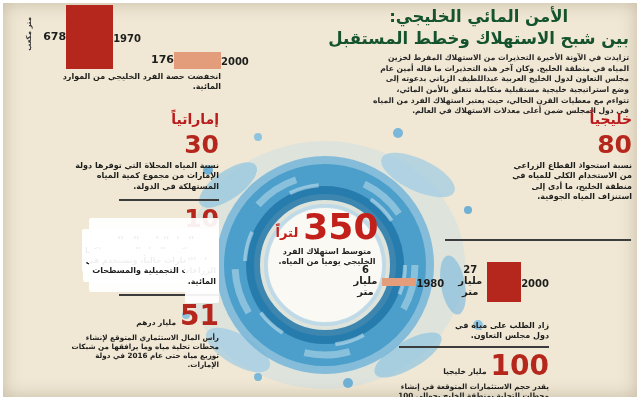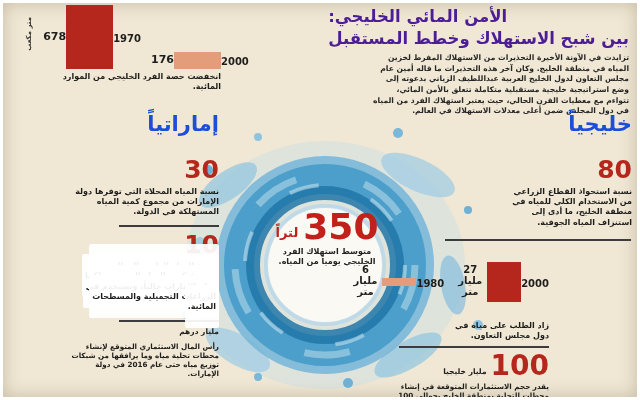--- a/index.html
+++ b/index.html
@@ -2,25 +2,25 @@
 <html lang="ar" dir="rtl"><head>
 <meta charset="utf-8">
 <style>
   * { margin:0; padding:0; box-sizing:border-box; }
   html,body { width:640px; height:400px; }
   body { font-family:"DejaVu Sans", sans-serif; font-weight:bold; }
   .page { position:relative; width:640px; height:400px; background:#ffffff; overflow:hidden; direction:rtl; }
   .info { position:absolute; inset:3px; background:#f0e8d5; box-shadow:inset 0 0 18px rgba(90,70,40,.28); overflow:hidden; }
 
   
-  .title { position:absolute; right:8px; top:3px; text-align:left; color:#4c1d95; font-size:16.5px; line-height:1.32; z-index:3; }
+  .title { position:absolute; right:8px; top:3px; text-align:center; color:#14532d; font-size:16.5px; line-height:1.32; z-index:3; }
   .intro { position:absolute; right:8px; top:50px; width:257px; font-size:7.6px; line-height:1.4; color:#262626; z-index:3; }
 
   
-  .colhead { font-size:21px; color:#1d4ed8; line-height:1.25; margin-bottom:20px; }
+  .colhead { font-size:14px; color:#b91c1c; line-height:1.25; margin-bottom:3px; }
   .statnum { font-size:25px; color:#b5271c; line-height:1.05; }
   .statnum.big { font-size:28px; }
   .stat-row { display:flex; align-items:flex-end; gap:4px; }
   .unit { font-size:7.5px; color:#1d1d1b; padding-bottom:4px; }
   .cap { font-size:8px; line-height:1.3; color:#1d1d1b; }
   .cap.chips span { background:rgba(255,255,255,.93); -webkit-box-decoration-break:clone; box-decoration-break:clone; padding:17px 3px; border-radius:2px; }
   .rule { border-top:2px solid #3c3c3c; width:100px; margin:7px 0 5px auto; }
 
   
   .c1 { position:absolute; left:50px; top:2px; width:168px; z-index:3; }
@@ -122,20 +122,21 @@
 
     <div class="uae">
       <div class="colhead">إماراتياً</div>
       <div class="statnum">30</div>
       <div class="cap cap40">نسبة المياه المحلاة التي توفرها دولة الإمارات من مجموع كمية المياه المستهلكة في الدولة.</div>
       <div class="rule"></div>
       <div class="statnum">10</div>
       <div class="cap chips cap10"><span>نسبة المياه العادمة المعالجة من مجموع كمية المياه التي تستهلكها دولة الإمارات حالياً، وتستخدم في الزراعات التجميلية والمسطحات المائية.</span></div>
       <div class="rule"></div>
       <div class="stat-row">
+        <div class="statnum big">51</div>
         <div class="unit">مليار درهم</div>
       </div>
       <div class="cap cap51">رأس المال الاستثماري المتوقع لإنشاء محطات تحلية مياه وما يرافقها من شبكات توزيع مياه حتى عام 2016 في دولة الإمارات.</div>
     </div>
 
     <div class="gulf1">
       <div class="colhead">خليجياً</div>
       <div class="statnum">80</div>
       <div class="cap cap80">نسبة استحواذ القطاع الزراعي من الاستخدام الكلي للمياه في منطقة الخليج، ما أدى إلى استنزاف المياه الجوفية.</div>
     </div>

